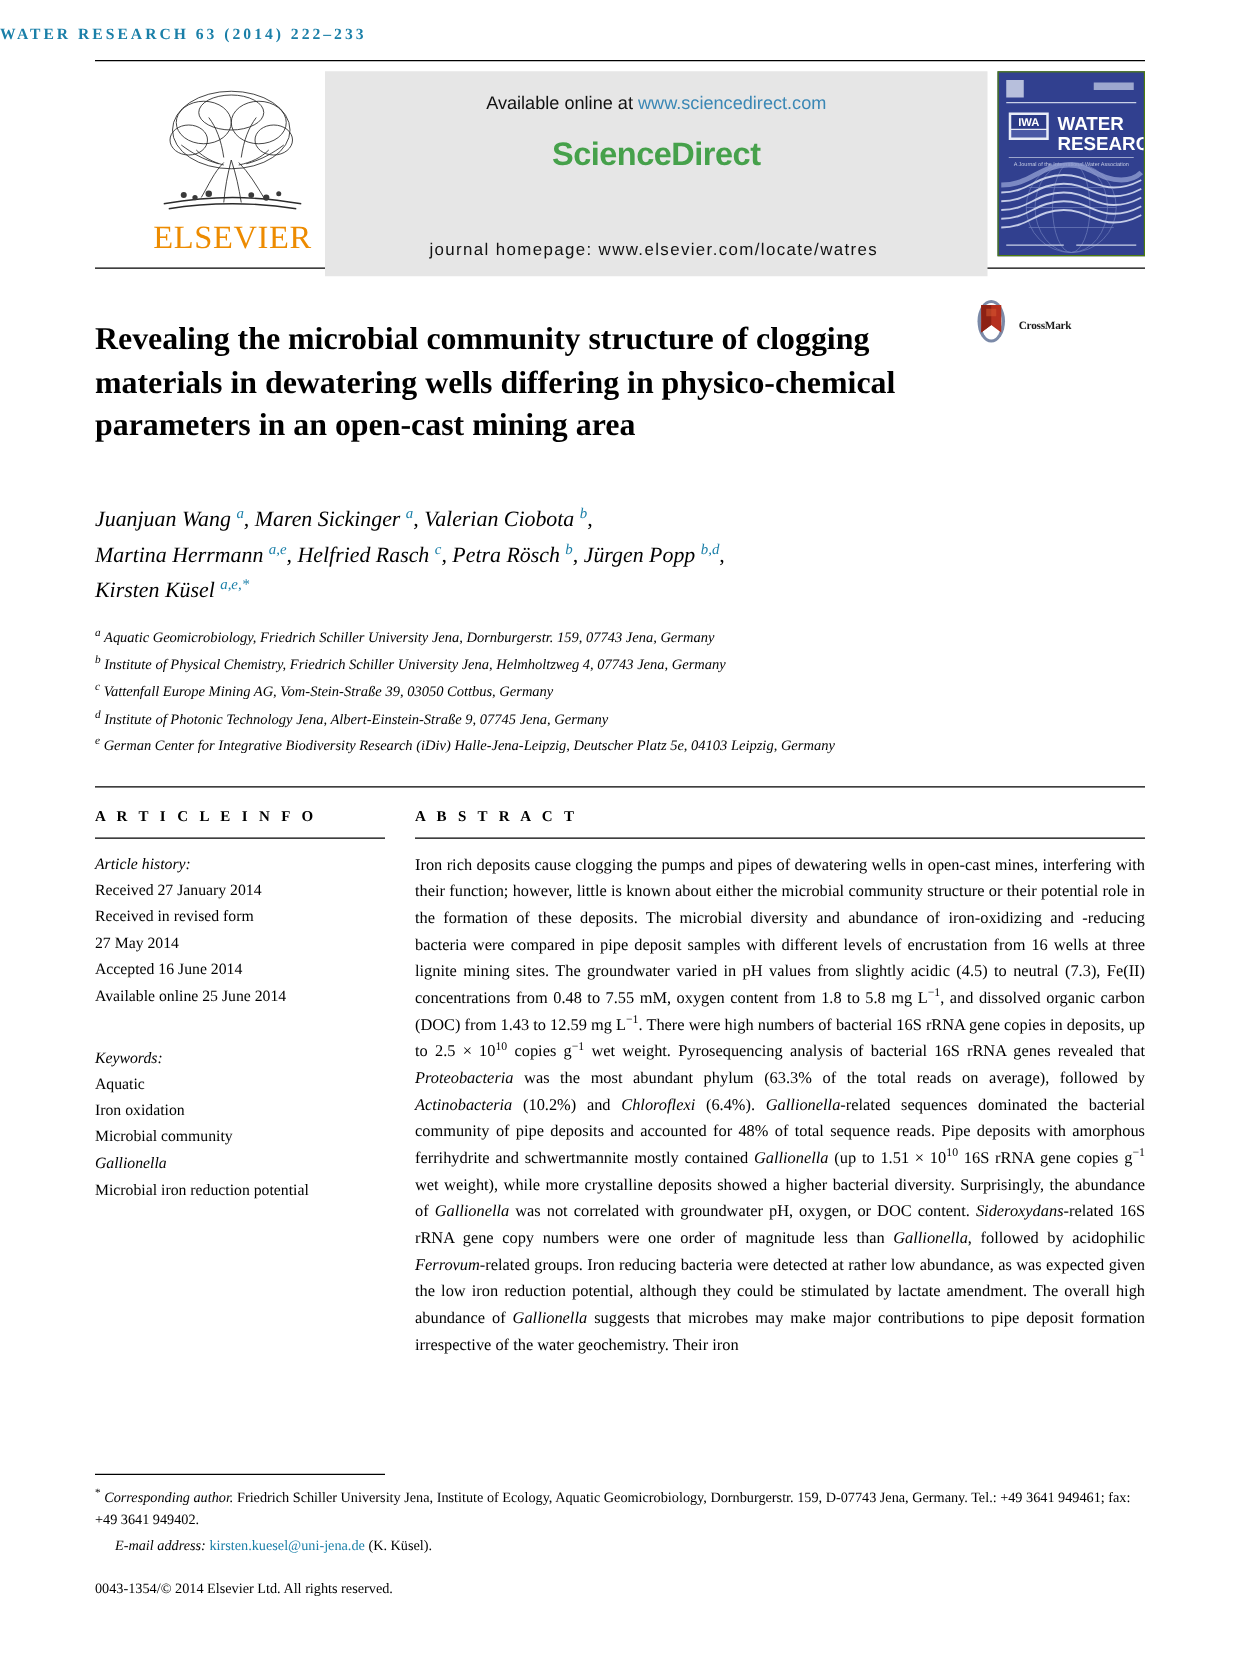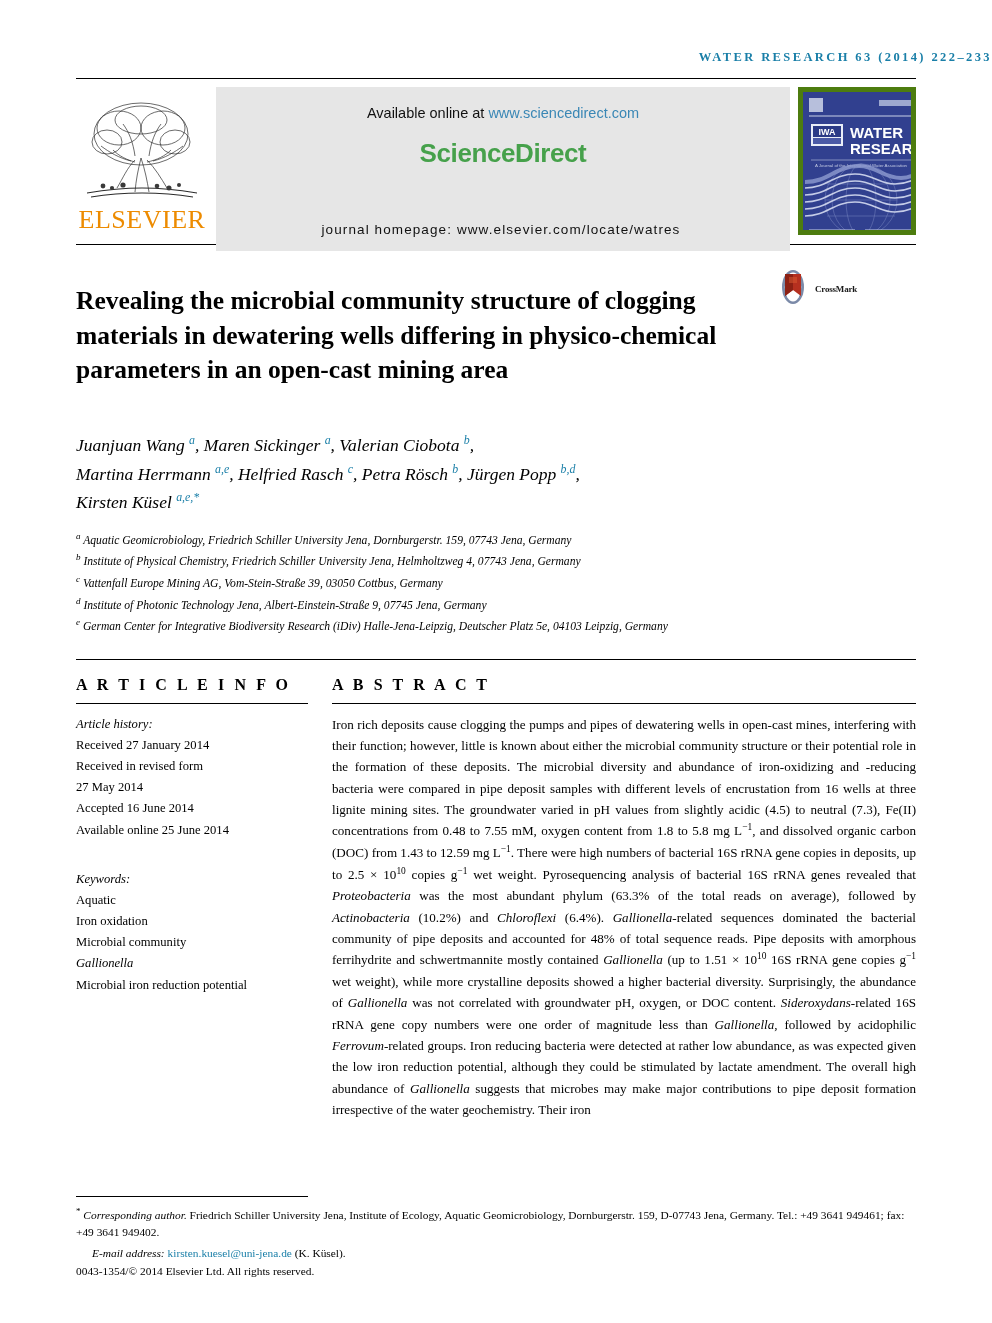--- a/index.html
+++ b/index.html
@@ -11,28 +11,28 @@
     font-family: "Liberation Serif", serif;
     color: #000000;
     position: relative;
     overflow: hidden;
   }
 
   .page { position: relative; width: 992px; height: 1323px; padding: 0; }
 
   
   .running-head {
-    text-align: right;
+    text-align: left;
     color: #1a7fa8;
     font-family: "Liberation Serif", serif;
     font-size: 12.5px;
     font-weight: bold;
     letter-spacing: 2.4px;
     font-variant: small-caps;
-    padding-top: 50px;
+    padding-top: 20px;
   }
 
   .rule-top {
     border-top: 1.6px solid #000;
     margin: 13px 76px 0 76px;
   }
 
   
   .masthead {
     display: flex;
@@ -41,20 +41,21 @@
     height: 148px;
   }
   .elsevier-logo {
     width: 132px;
     flex: 0 0 132px;
     display: flex;
     flex-direction: column;
     justify-content: flex-end;
     align-items: center;
     padding-bottom: 2px;
+    margin-left: 44px;
   }
   .tree-svg { display: block; }
   .elsevier-word {
     font-family: "Liberation Serif", serif;
     font-size: 26px;
     letter-spacing: 0.5px;
     color: #ED8B00;
     line-height: 1;
     margin-top: 1px;
     font-weight: normal;
@@ -94,21 +95,21 @@
     font-family: "Liberation Sans", sans-serif;
     font-size: 13.5px;
     letter-spacing: 1.1px;
     color: #111;
   }
 
   .cover {
     width: 118px;
     flex: 0 0 118px;
     height: 148px;
-    border: 5px solid #4d7c0f;
+    border: 1px solid #4d7c0f;
     background: #31408f;
     position: relative;
     overflow: hidden;
   }
 
   .rule-mast-bottom {
     border-top: 1.6px solid #000;
     margin: 9px 76px 0 76px;
   }
 
@@ -173,21 +174,21 @@
   .cols {
     display: flex;
     margin: 16px 76px 0 76px;
     gap: 24px;
   }
   .col-left { flex: 0 0 232px; }
   .col-right { flex: 1 1 auto; }
 
   .sect-head {
     font-family: "Liberation Serif", serif;
-    font-size: 16px;
+    font-size: 12px;
     font-weight: bold;
     letter-spacing: 3.1px;
     margin-bottom: 9px;
   }
   .sect-rule {
     border-top: 1.5px solid #000;
     margin-bottom: 10px;
   }
 
   .history, .keywords {
@@ -225,21 +226,21 @@
   .footnote {
     font-family: "Liberation Serif", serif;
     font-size: 11.4px;
     line-height: 1.52;
   }
   .footnote .fn-ital { font-style: italic; }
   .footnote .star { font-size: 9px; vertical-align: super; }
   .email-line { margin-top: 3px; text-indent: 16px; }
   .link { color: #1a7fa8; text-decoration: none; }
   .doi-line { margin-top: 3px; font-size: 11.4px; }
-  .copyright { margin-top: 3px; font-size: 11.4px; }
+  .copyright { margin-top: 19px; font-size: 11.4px; }
 </style>
 </head>
 <body>
 
 <div class="page">
 
   <div class="running-head">WATER RESEARCH 63 (2014) 222–233</div>
   <div class="rule-top"></div>
 
   <div class="masthead">

